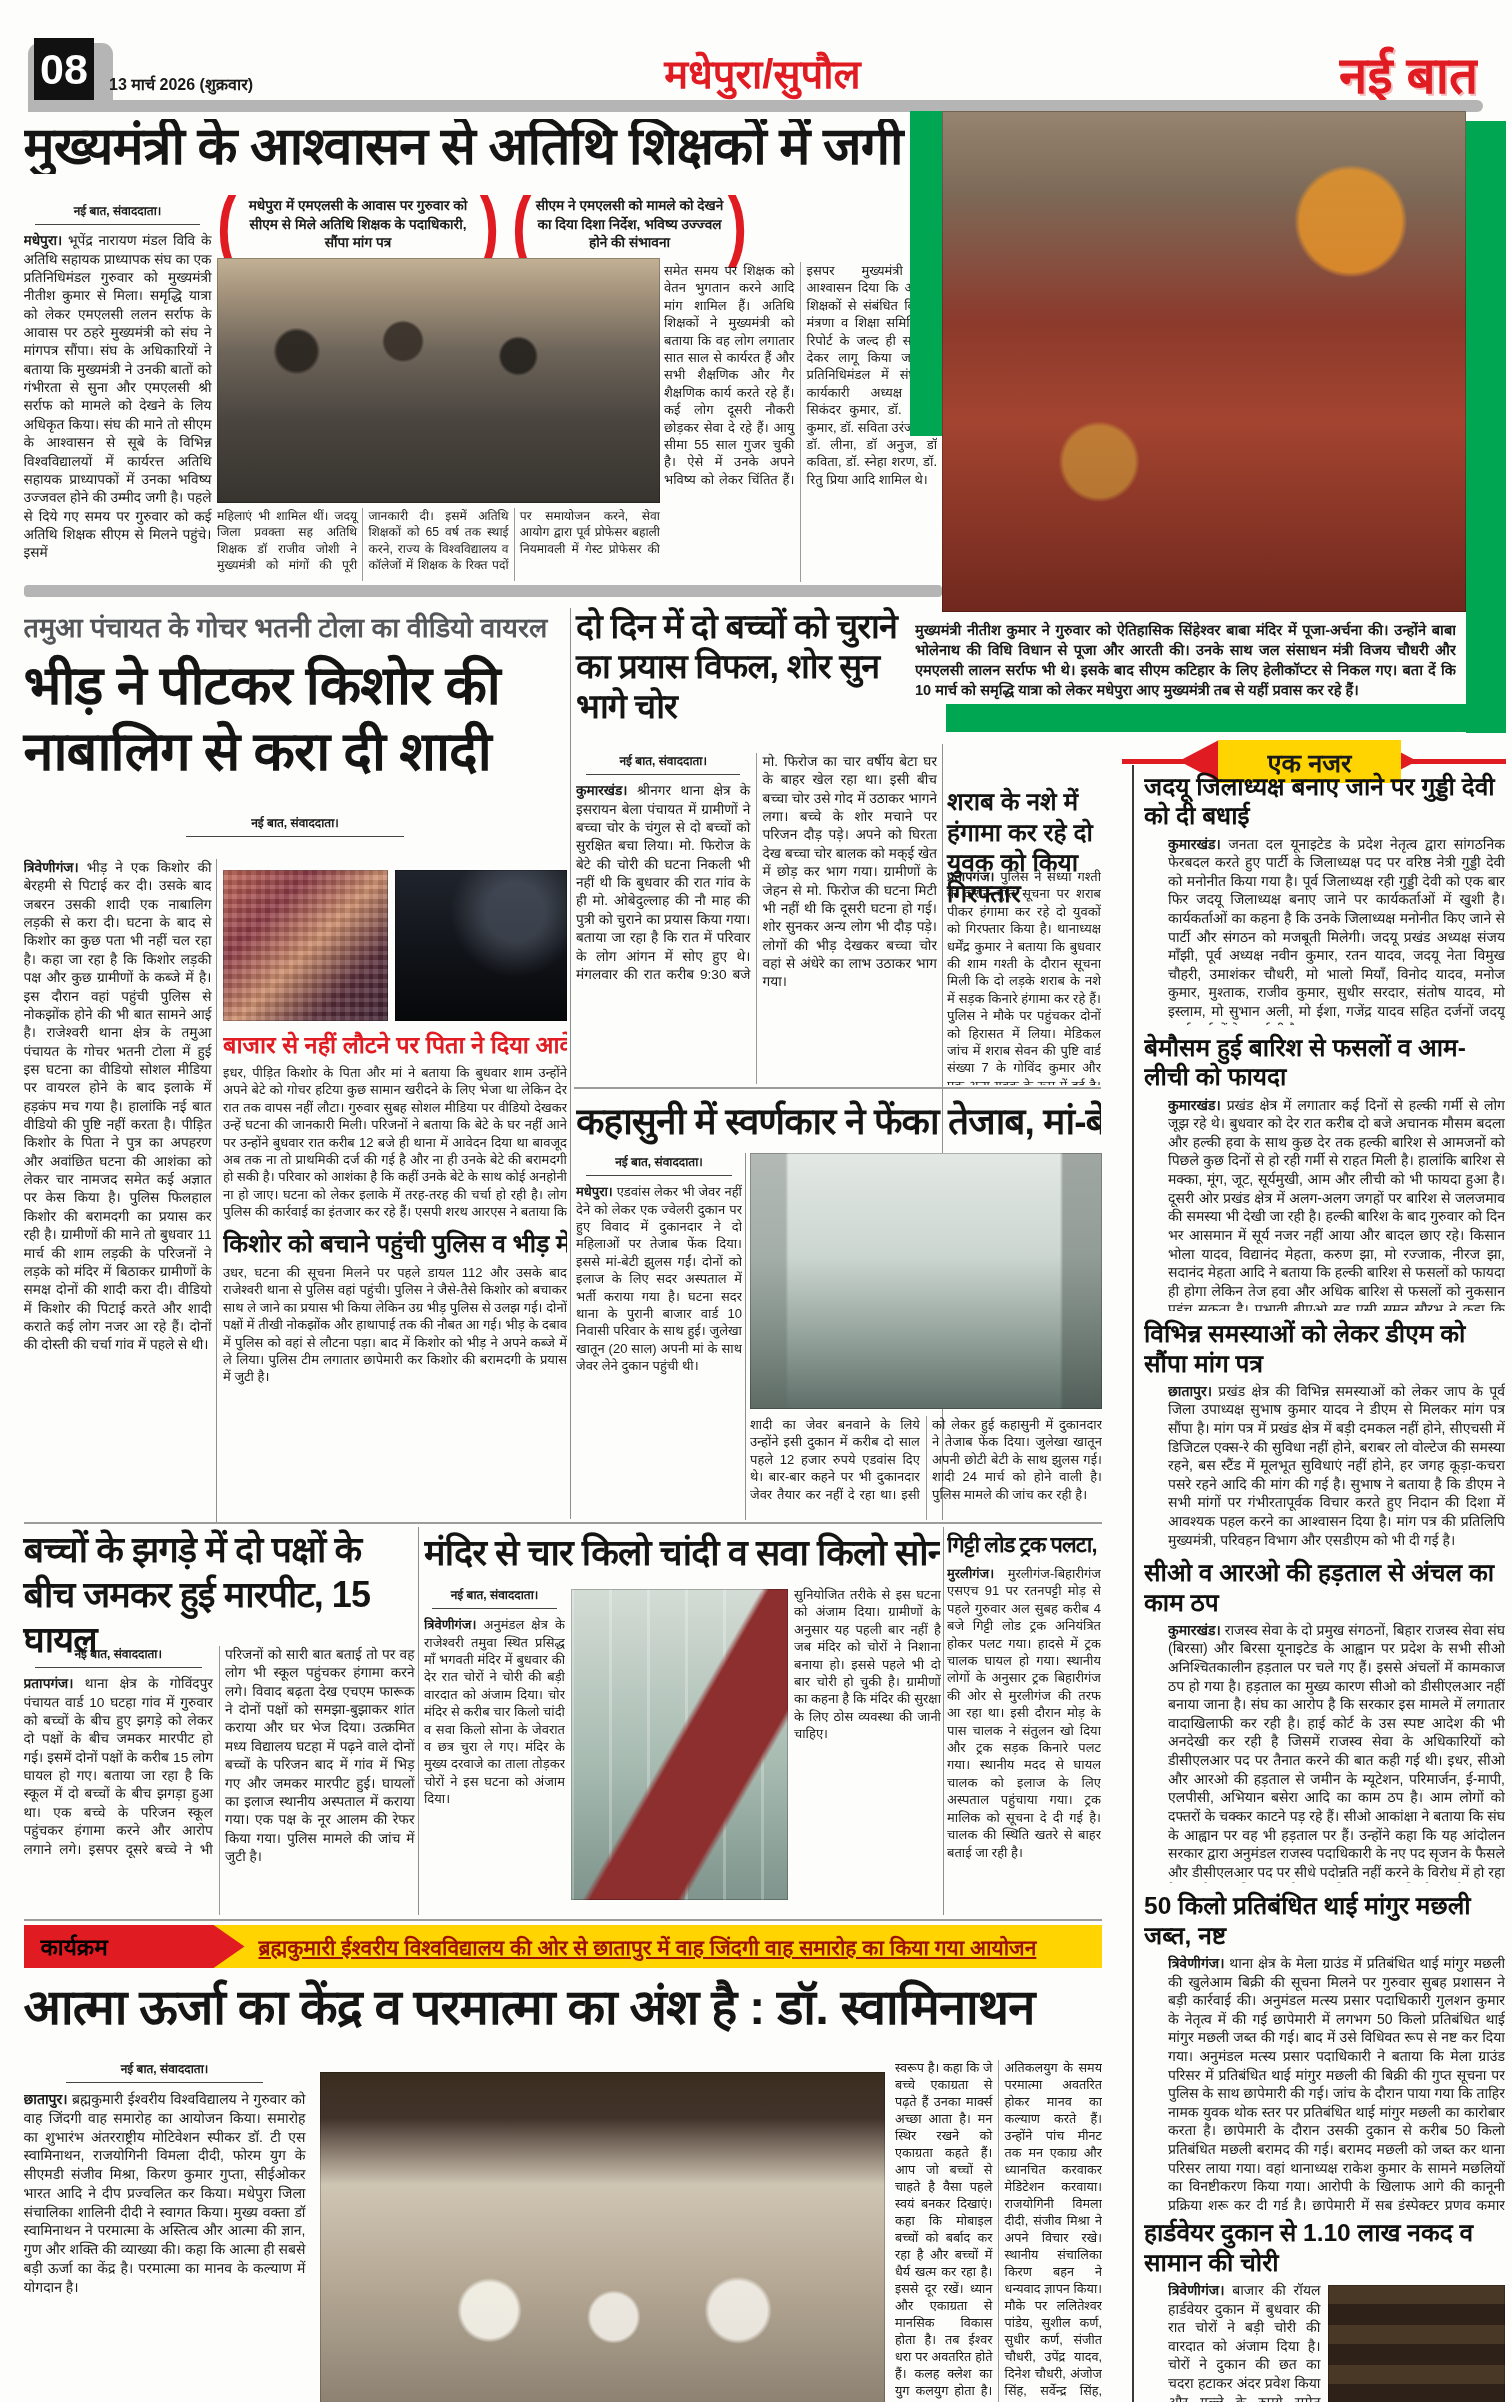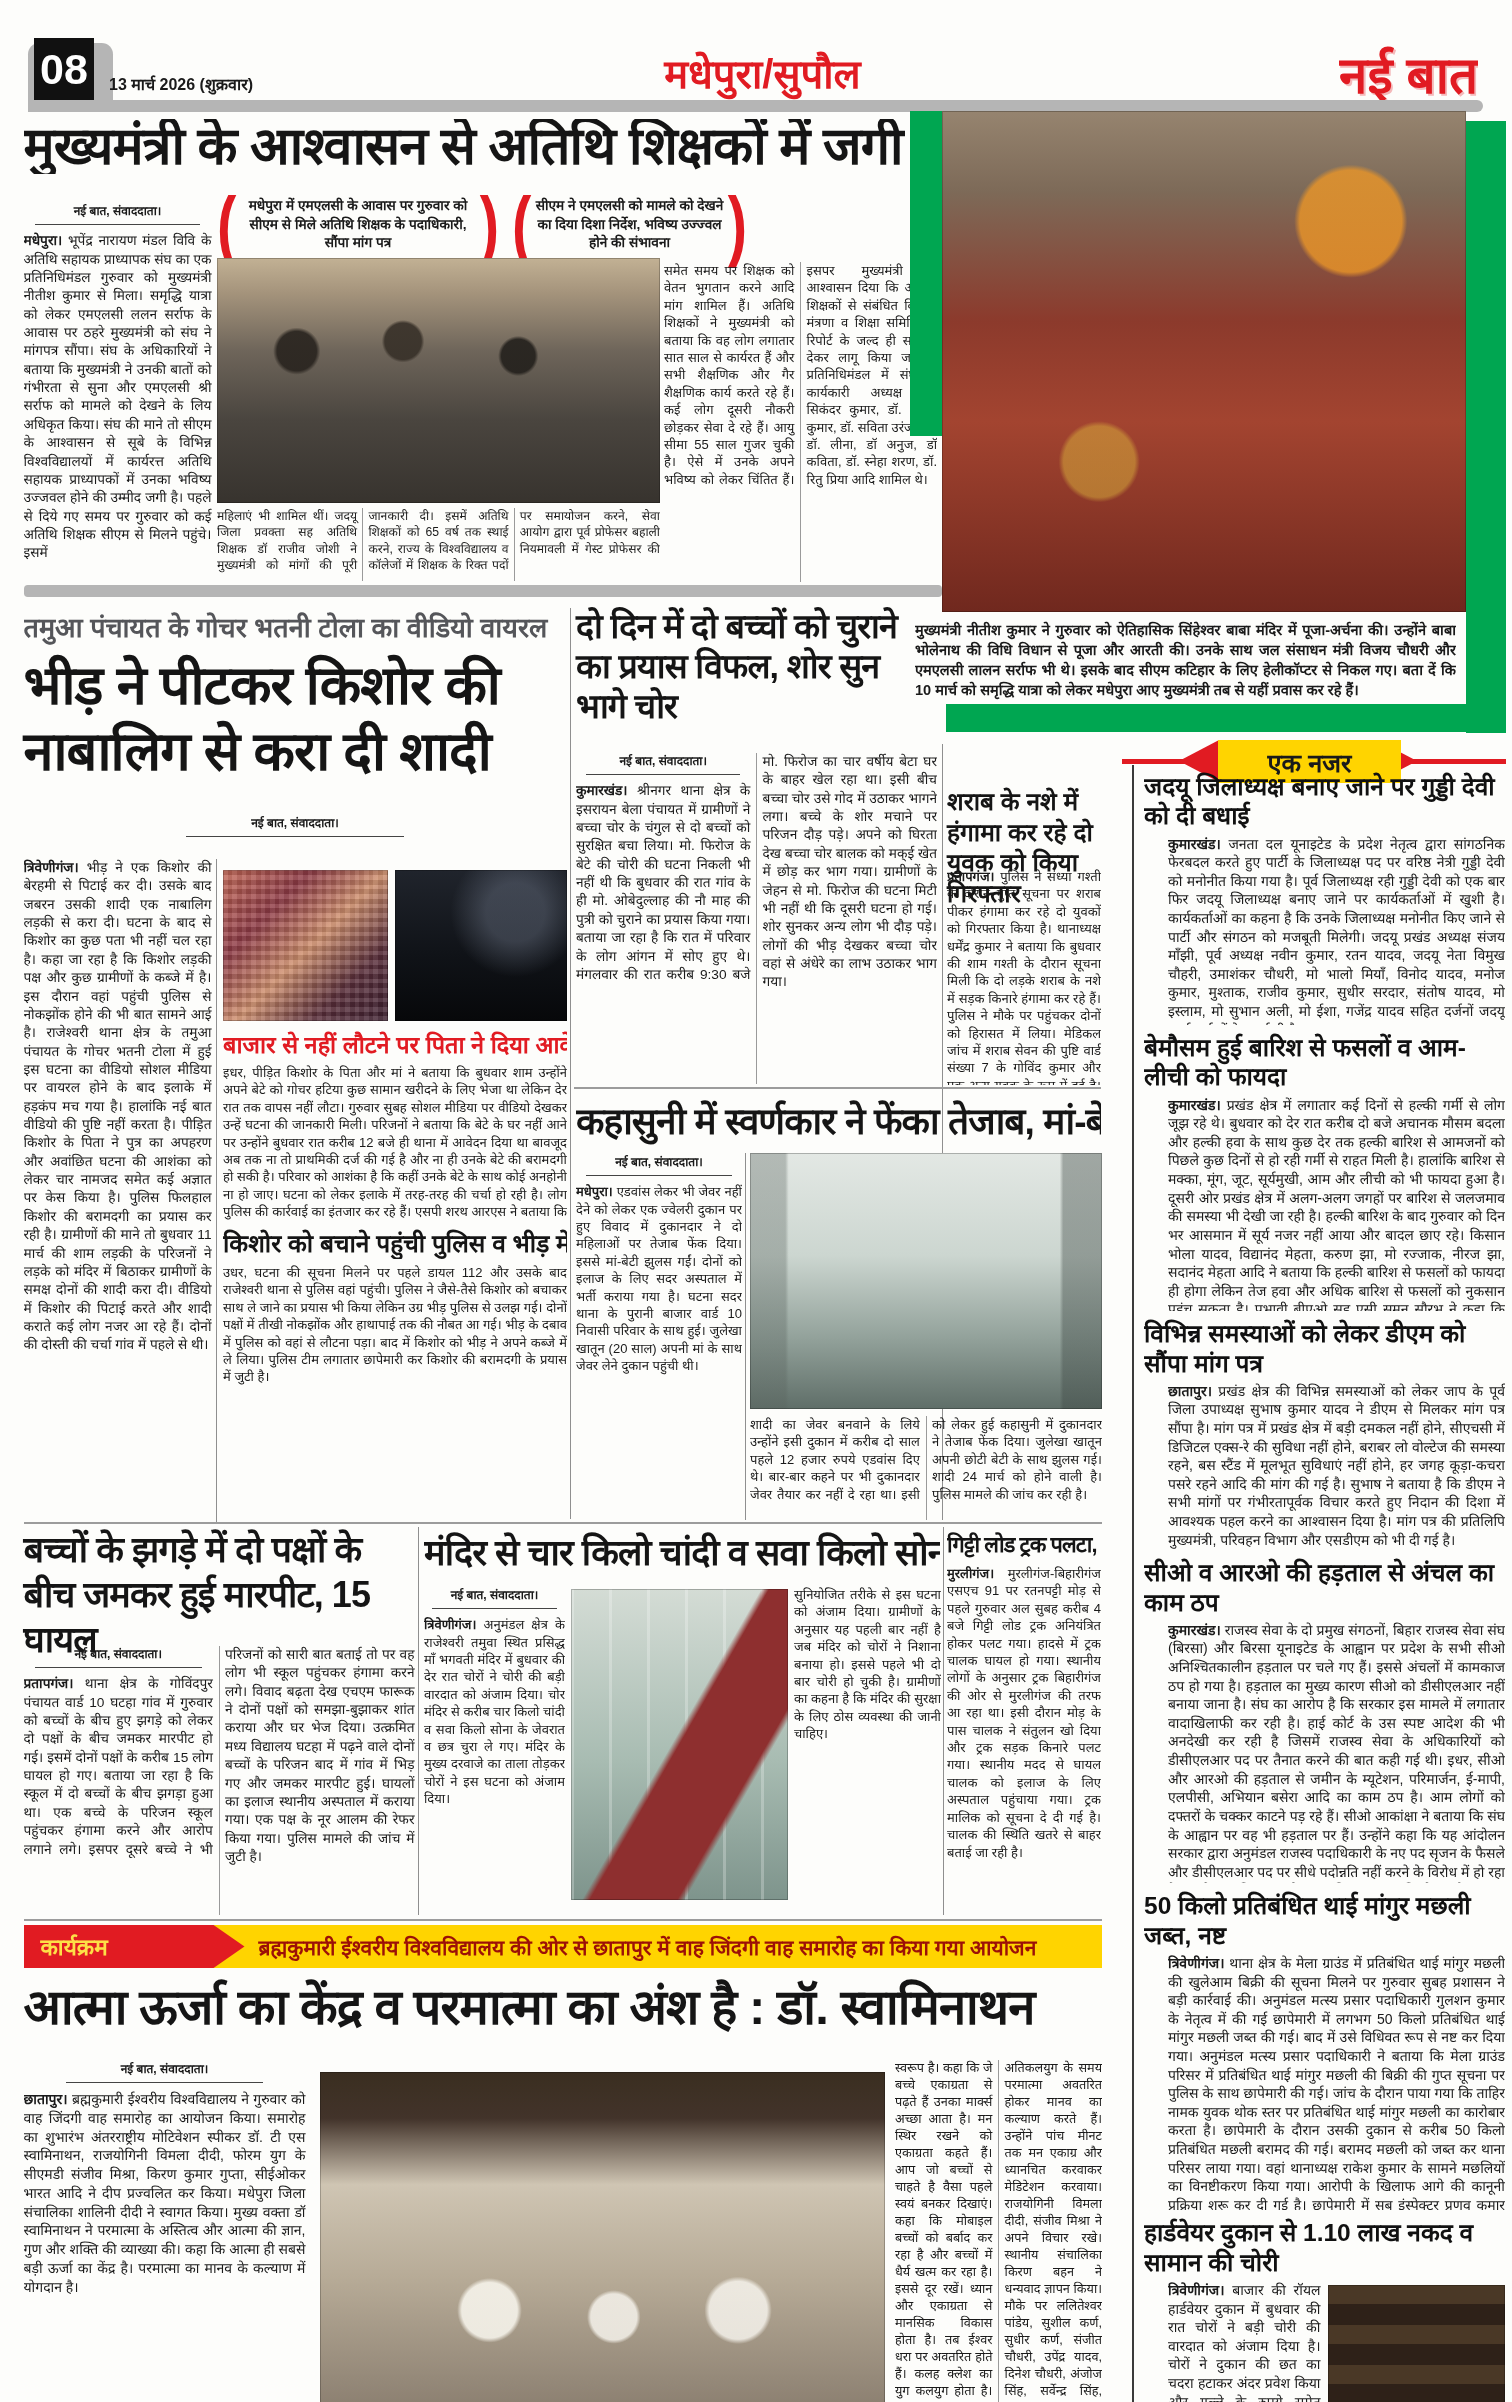--- a/index.html
+++ b/index.html
@@ -28,21 +28,21 @@
   
   .bracket { display:flex; align-items:center; }
   .bracket .paren { color:#e11b22; font-size:58px; font-weight:700; line-height:0.85; transform:scaleY(1.35); }
   .bracket .btxt { font-size:13.7px; font-weight:bold; text-align:center; line-height:1.35; padding:0 3.8px; }
   
   .nz-head { font-size:24.5px; font-weight:900; line-height:1.2; margin-bottom:3.8px; color:#111; }
   .nz-body { font-size:14px; line-height:1.33; text-align:justify; overflow:hidden;margin-left:24px; }
   .nz-art { margin-bottom:8.5px; }
   .badge-arrow { width:0; height:0; position:absolute; }
   
-  .prog-label { background:#e11b22; color:#fde047; font-weight:900; font-size:22.6px; display:flex; align-items:center; padding-left:17px; clip-path:polygon(0 0, 86% 0, 100% 50%, 86% 100%, 0 100%); }
+  .prog-label { background:#e11b22; color:#000000; font-weight:900; font-size:22.6px; display:flex; align-items:center; padding-left:17px; clip-path:polygon(0 0, 86% 0, 100% 50%, 86% 100%, 0 100%); }
   .sub-red { color:#e11b22; font-weight:900; }
   .sub-blk { color:#151515; font-weight:900; }
   
   .ph-crowd { background:
       radial-gradient(circle at 18% 38%, rgba(40,35,30,.9) 0 5%, transparent 6%),
       radial-gradient(circle at 42% 34%, rgba(55,48,40,.9) 0 6%, transparent 7%),
       radial-gradient(circle at 68% 40%, rgba(35,32,28,.9) 0 5%, transparent 6%),
       linear-gradient(180deg,#c2b194 0%,#a5947c 14%,#6e655a 38%,#4a453f 66%,#37332e 100%); }
   .ph-puja { background:
       radial-gradient(circle at 78% 22%, rgba(235,150,40,.8) 0 9%, transparent 10%),
@@ -208,21 +208,21 @@
   <div class="ph ph-temple" style="left:571px;top:1589px;width:217px;height:311px;"></div>
   <div class="abs body-txt" style="left:794px;top:1586px;width:147px;height:330px;font-size:13px;">सुनियोजित तरीके से इस घटना को अंजाम दिया। ग्रामीणों के अनुसार यह पहली बार नहीं है जब मंदिर को चोरों ने निशाना बनाया हो। इससे पहले भी दो बार चोरी हो चुकी है। ग्रामीणों का कहना है कि मंदिर की सुरक्षा के लिए ठोस व्यवस्था की जानी चाहिए।</div>
   <div class="vr" style="left:943px;top:1527px;height:388px;"></div>
 
   <div class="abs head-xl nowrap" style="left:947px;top:1529px;width:154px;font-size:21.7px;">गिट्टी लोड ट्रक पलटा, घायल</div>
   <div class="abs body-txt" style="left:947px;top:1565px;width:154px;height:350px;font-size:13px;"><span class="dateline">मुरलीगंज।</span> <span>मुरलीगंज-बिहारीगंज एसएच 91 पर रतनपट्टी मोड़ से पहले गुरुवार अल सुबह करीब 4 बजे गिट्टी लोड ट्रक अनियंत्रित होकर पलट गया। हादसे में ट्रक चालक घायल हो गया। स्थानीय लोगों के अनुसार ट्रक बिहारीगंज की ओर से मुरलीगंज की तरफ आ रहा था। इसी दौरान मोड़ के पास चालक ने संतुलन खो दिया और ट्रक सड़क किनारे पलट गया। स्थानीय मदद से घायल चालक को इलाज के लिए अस्पताल पहुंचाया गया। ट्रक मालिक को सूचना दे दी गई है। चालक की स्थिति खतरे से बाहर बताई जा रही है।</span></div>
 
   <div class="hr" style="left:23.5px;top:1919px;width:1078px;"></div>
 
   <div class="abs" style="left:23.5px;top:1925px;width:1078px;height:43px;background:#ffd400;">
-    <div class="abs" style="left:235px;top:0;right:9.4px;height:43px;display:flex;align-items:center;font-size:21px;font-weight:900;color:#9c1007;">ब्रह्मकुमारी ईश्वरीय विश्वविद्यालय की ओर से छातापुर में वाह जिंदगी वाह समारोह का किया गया आयोजन</div>
+    <div class="abs" style="left:235px;top:0;right:9.4px;height:43px;display:flex;align-items:center;font-size:21px;font-weight:900;color:#9c1007;text-decoration:underline;">ब्रह्मकुमारी ईश्वरीय विश्वविद्यालय की ओर से छातापुर में वाह जिंदगी वाह समारोह का किया गया आयोजन</div>
   </div>
   <div class="abs prog-label" style="left:23.5px;top:1925px;width:221px;height:43px;">कार्यक्रम</div>
   <div class="abs head-xl nowrap" style="left:23.5px;top:1972px;width:1078px;font-size:49px;">आत्मा ऊर्जा का केंद्र व परमात्मा का अंश है : डॉ. स्वामिनाथन</div>
   <div class="abs" style="left:23.5px;top:2060px;width:282px;height:342px;overflow:hidden;">
     <div class="byline" style="width:70%;">नई बात, संवाददाता।</div>
     <div class="body-txt" style="font-size:14px;"><span class="dateline">छातापुर।</span> <span>ब्रह्मकुमारी ईश्वरीय विश्वविद्यालय ने गुरुवार को वाह जिंदगी वाह समारोह का आयोजन किया। समारोह का शुभारंभ अंतरराष्ट्रीय मोटिवेशन स्पीकर डॉ. टी एस स्वामिनाथन, राजयोगिनी विमला दीदी, फोरम युग के सीएमडी संजीव मिश्रा, किरण कुमार गुप्ता, सीईओकर भारत आदि ने दीप प्रज्वलित कर किया। मधेपुरा जिला संचालिका शालिनी दीदी ने स्वागत किया। मुख्य वक्ता डॉ स्वामिनाथन ने परमात्मा के अस्तित्व और आत्मा की ज्ञान, गुण और शक्ति की व्याख्या की। कहा कि आत्मा ही सबसे बड़ी ऊर्जा का केंद्र है। परमात्मा का मानव के कल्याण में योगदान है।</span></div>
   </div>
   <div class="ph ph-ceremony" style="left:320px;top:2072px;width:565px;height:331px;"></div>
   <div class="abs cols-2 body-txt" style="left:895px;top:2060px;width:207px;height:342px;font-size:12.7px;">स्वरूप है। कहा कि जे बच्चे एकाग्रता से पढ़ते हैं उनका मार्क्स अच्छा आता है। मन स्थिर रखने को एकाग्रता कहते हैं। आप जो बच्चों से चाहते है वैसा पहले स्वयं बनकर दिखाएं। कहा कि मोबाइल बच्चों को बर्बाद कर रहा है और बच्चों में धैर्य खत्म कर रहा है। इससे दूर रखें। ध्यान और एकाग्रता से मानसिक विकास होता है। तब ईश्वर धरा पर अवतरित होते हैं। कलह क्लेश का युग कलयुग होता है। अतिकलयुग के समय परमात्मा अवतरित होकर मानव का कल्याण करते हैं। उन्होंने पांच मीनट तक मन एकाग्र और ध्यानचित करवाकर मेडिटेशन करवाया। राजयोगिनी विमला दीदी, संजीव मिश्रा ने अपने विचार रखे। स्थानीय संचालिका किरण बहन ने धन्यवाद ज्ञापन किया। मौके पर ललितेश्वर पांडेय, सुशील कर्ण, सुधीर कर्ण, संजीत चौधरी, उपेंद्र यादव, दिनेश चौधरी, अंजोज सिंह, सर्वेन्द्र सिंह, प्रह्लादस्वरूप आदि मौजूद थे।</div>
 

